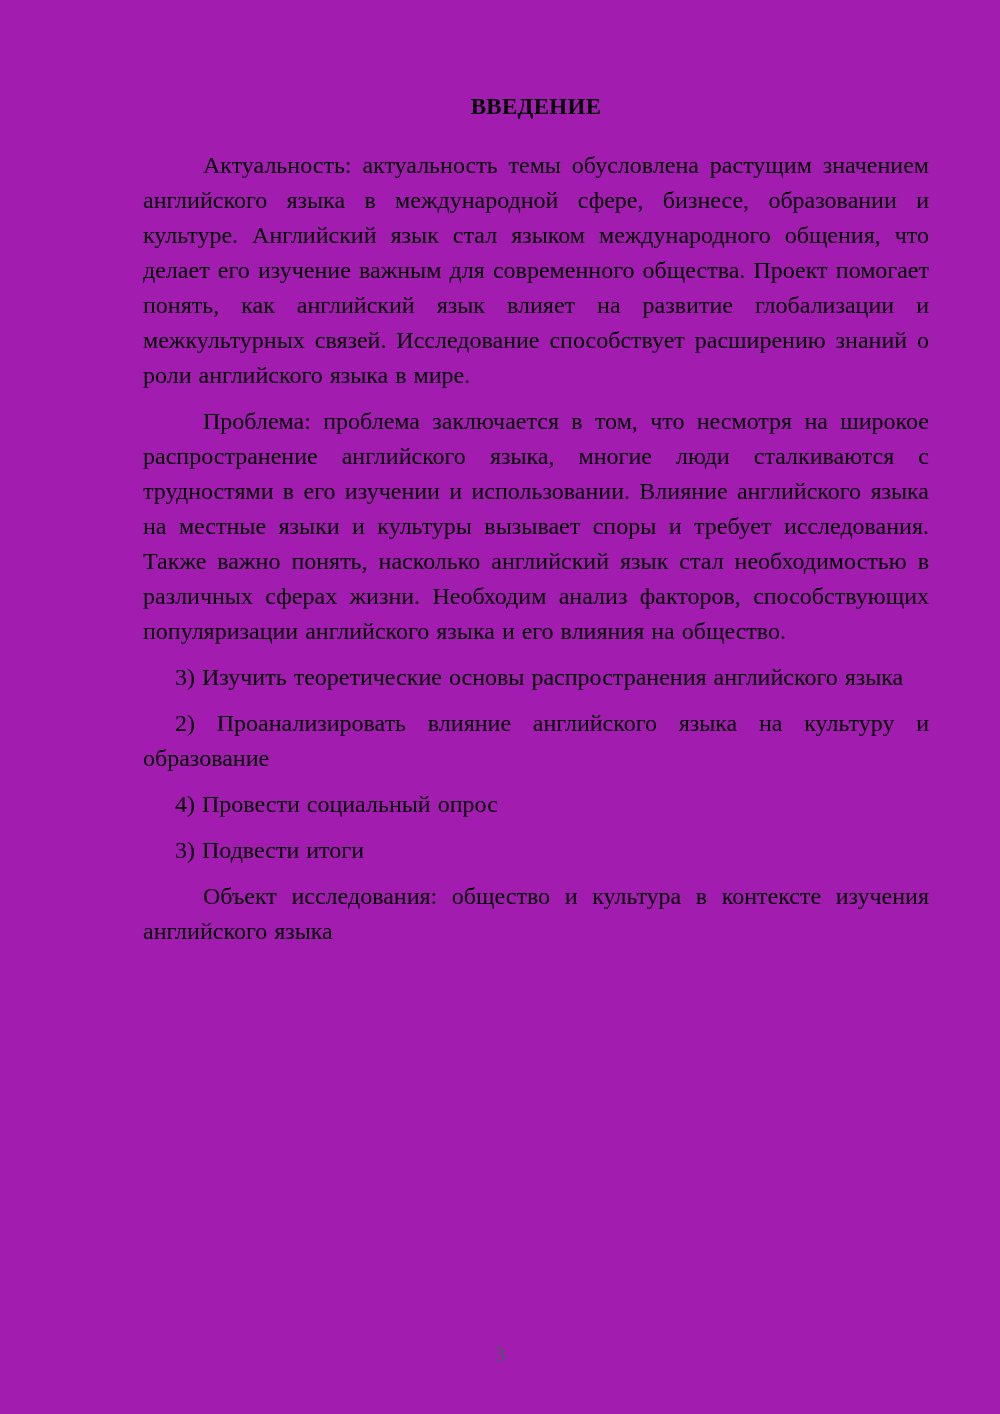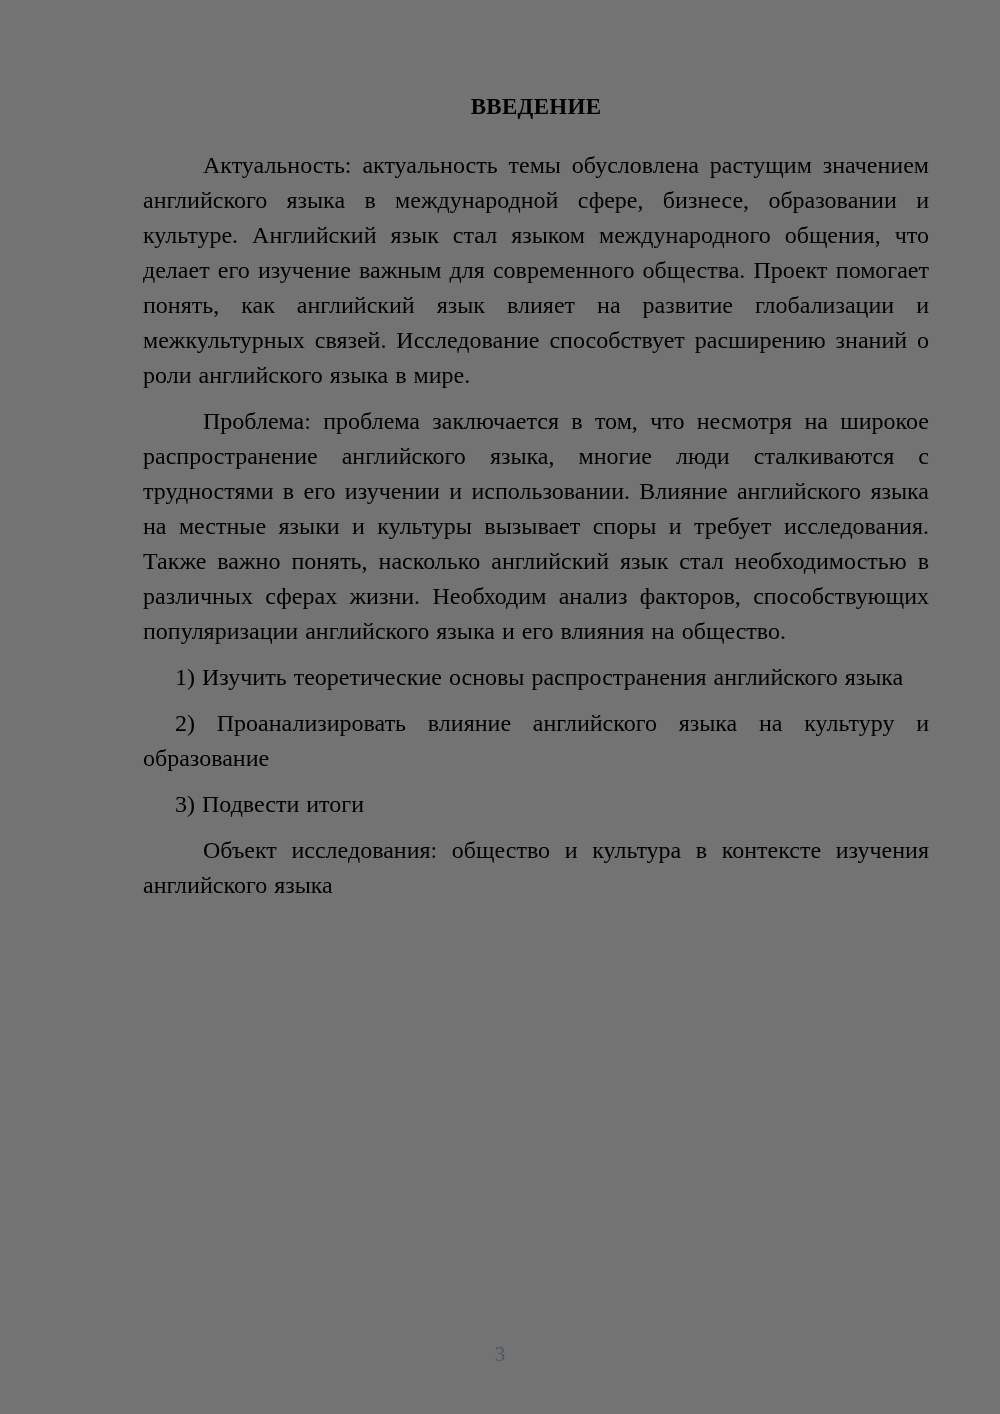--- a/index.html
+++ b/index.html
@@ -16,21 +16,21 @@
       overflow: hidden;
     }
     .page {
       position: absolute;
       top: 0;
       left: 0;
       width: 1000px;
       height: 1414px;
       box-sizing: border-box;
       padding: 92px 71px 80px 143px;
-      background: #737373;
+      background: #a21caf;
     }
     .doc-title {
       font-size: 23px;
       font-weight: bold;
       text-align: center;
       margin: 0 0 26px 0;
       line-height: 30px;
       letter-spacing: 0.3px;
     }
     p.para {
@@ -65,25 +65,26 @@
 <div class="page">
 
   <h1 class="doc-title">ВВЕДЕНИЕ</h1>
 
   <p class="para">Актуальность: актуальность темы обусловлена растущим значением английского языка в международной сфере, бизнесе, образовании и культуре. Английский язык стал языком международного общения, что делает его изучение важным для современного общества. Проект помогает понять, как английский язык влияет на развитие глобализации и межкультурных связей. Исследование способствует расширению знаний о роли английского языка в мире.</p>
 
   <p class="para">Проблема: проблема заключается в том, что несмотря на широкое распространение английского языка, многие люди сталкиваются с трудностями в его изучении и использовании. Влияние английского языка на местные языки и культуры вызывает споры и требует исследования. Также важно понять, насколько английский язык стал необходимостью в различных сферах жизни. Необходим анализ факторов, способствующих популяризации английского языка и его влияния на общество.</p>
 
 
 
-  <p class="para task">1) Изучить теоретические основы распространения английского языка</p>
+  <p class="para task">3) Изучить теоретические основы распространения английского языка</p>
 
   <p class="para task">2) Проанализировать влияние английского языка на культуру и образование</p>
 
 
+  <p class="para task">4) Провести социальный опрос</p>
 
   <p class="para task">3) Подвести итоги</p>
 
   <p class="para last">Объект исследования: общество и культура в контексте изучения английского языка</p>
 
 </div>
 
 <div class="page-number">3</div>
 
 </body></html>

